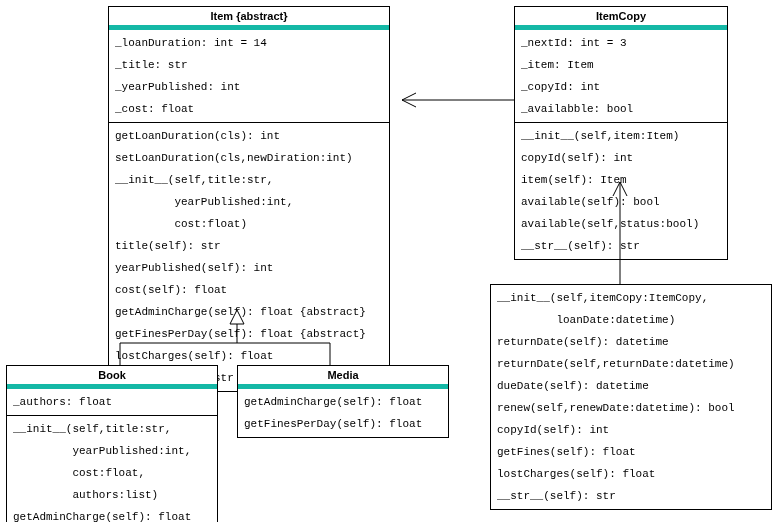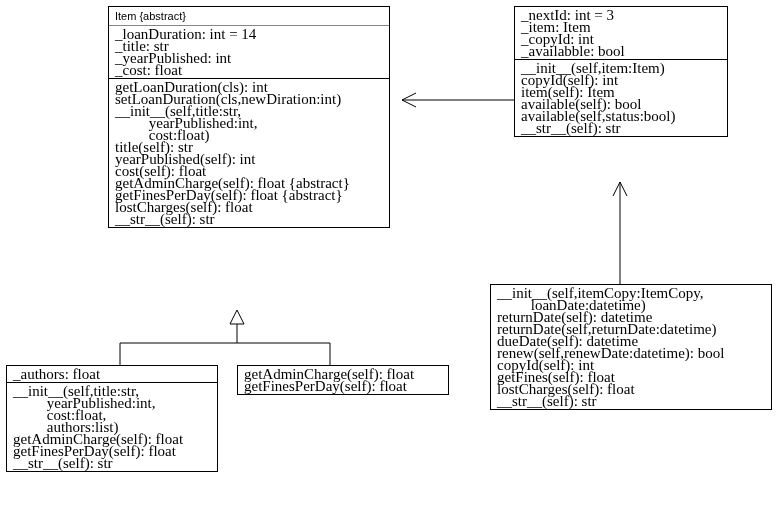--- a/index.html
+++ b/index.html
@@ -1,18 +1,18 @@
 <!DOCTYPE html>
 <html><head>
 <meta charset="utf-8">
 <style>
 body{margin:0;font-family:Verdana,Geneva,sans-serif;font-size:11px;background:#fff;width:779px;height:522px;position:relative}
 .cls{position:absolute;border:1px solid #000;background:#fff}
-.cls .title{font-weight:normal;text-align:left;padding:3px 6px;border-bottom:1px solid #14b8a6;white-space:nowrap}
-.cls .sect{padding:2px 6px;white-space:pre;font-family:Liberation Serif, serif;font-size:15px;line-height:12px}
+.cls .title{font-weight:bold;text-align:center;padding:3px 6px;border-bottom:5px solid #14b8a6;white-space:nowrap}
+.cls .sect{padding:2px 6px;white-space:pre;font-family:Liberation Mono, monospace;font-size:11px;line-height:22px}
 .cls .sect:not(:last-child){border-bottom:1px solid #000}
 svg{position:absolute;top:0;left:0;width:779px;height:522px;pointer-events:none}
 </style>
 </head>
 <body>
 
 <div class="cls" style="left:108px;top:6px;width:280px">
   <div class="title">Item {abstract}</div>
   <div class="sect">_loanDuration: int = 14
 _title: str
@@ -26,44 +26,47 @@
 title(self): str
 yearPublished(self): int
 cost(self): float
 getAdminCharge(self): float {abstract}
 getFinesPerDay(self): float {abstract}
 lostCharges(self): float
 __str__(self): str</div>
 </div>
 
 <div class="cls" style="left:514px;top:6px;width:212px">
+  <div class="title">ItemCopy</div>
   <div class="sect">_nextId: int = 3
 _item: Item
 _copyId: int
 _availabble: bool</div>
   <div class="sect">__init__(self,item:Item)
 copyId(self): int
 item(self): Item
 available(self): bool
 available(self,status:bool)
 __str__(self): str</div>
 </div>
 
 <div class="cls" style="left:6px;top:365px;width:210px">
+  <div class="title">Book</div>
   <div class="sect">_authors: float</div>
   <div class="sect">__init__(self,title:str,
          yearPublished:int,
          cost:float,
          authors:list)
 getAdminCharge(self): float
 getFinesPerDay(self): float
 __str__(self): str</div>
 </div>
 
 <div class="cls" style="left:237px;top:365px;width:210px">
+  <div class="title">Media</div>
   <div class="sect">getAdminCharge(self): float
 getFinesPerDay(self): float</div>
 </div>
 
 <div class="cls" style="left:490px;top:284px;width:280px">
   <div class="sect">__init__(self,itemCopy:ItemCopy,
          loanDate:datetime)
 returnDate(self): datetime
 returnDate(self,returnDate:datetime)
 dueDate(self): datetime

